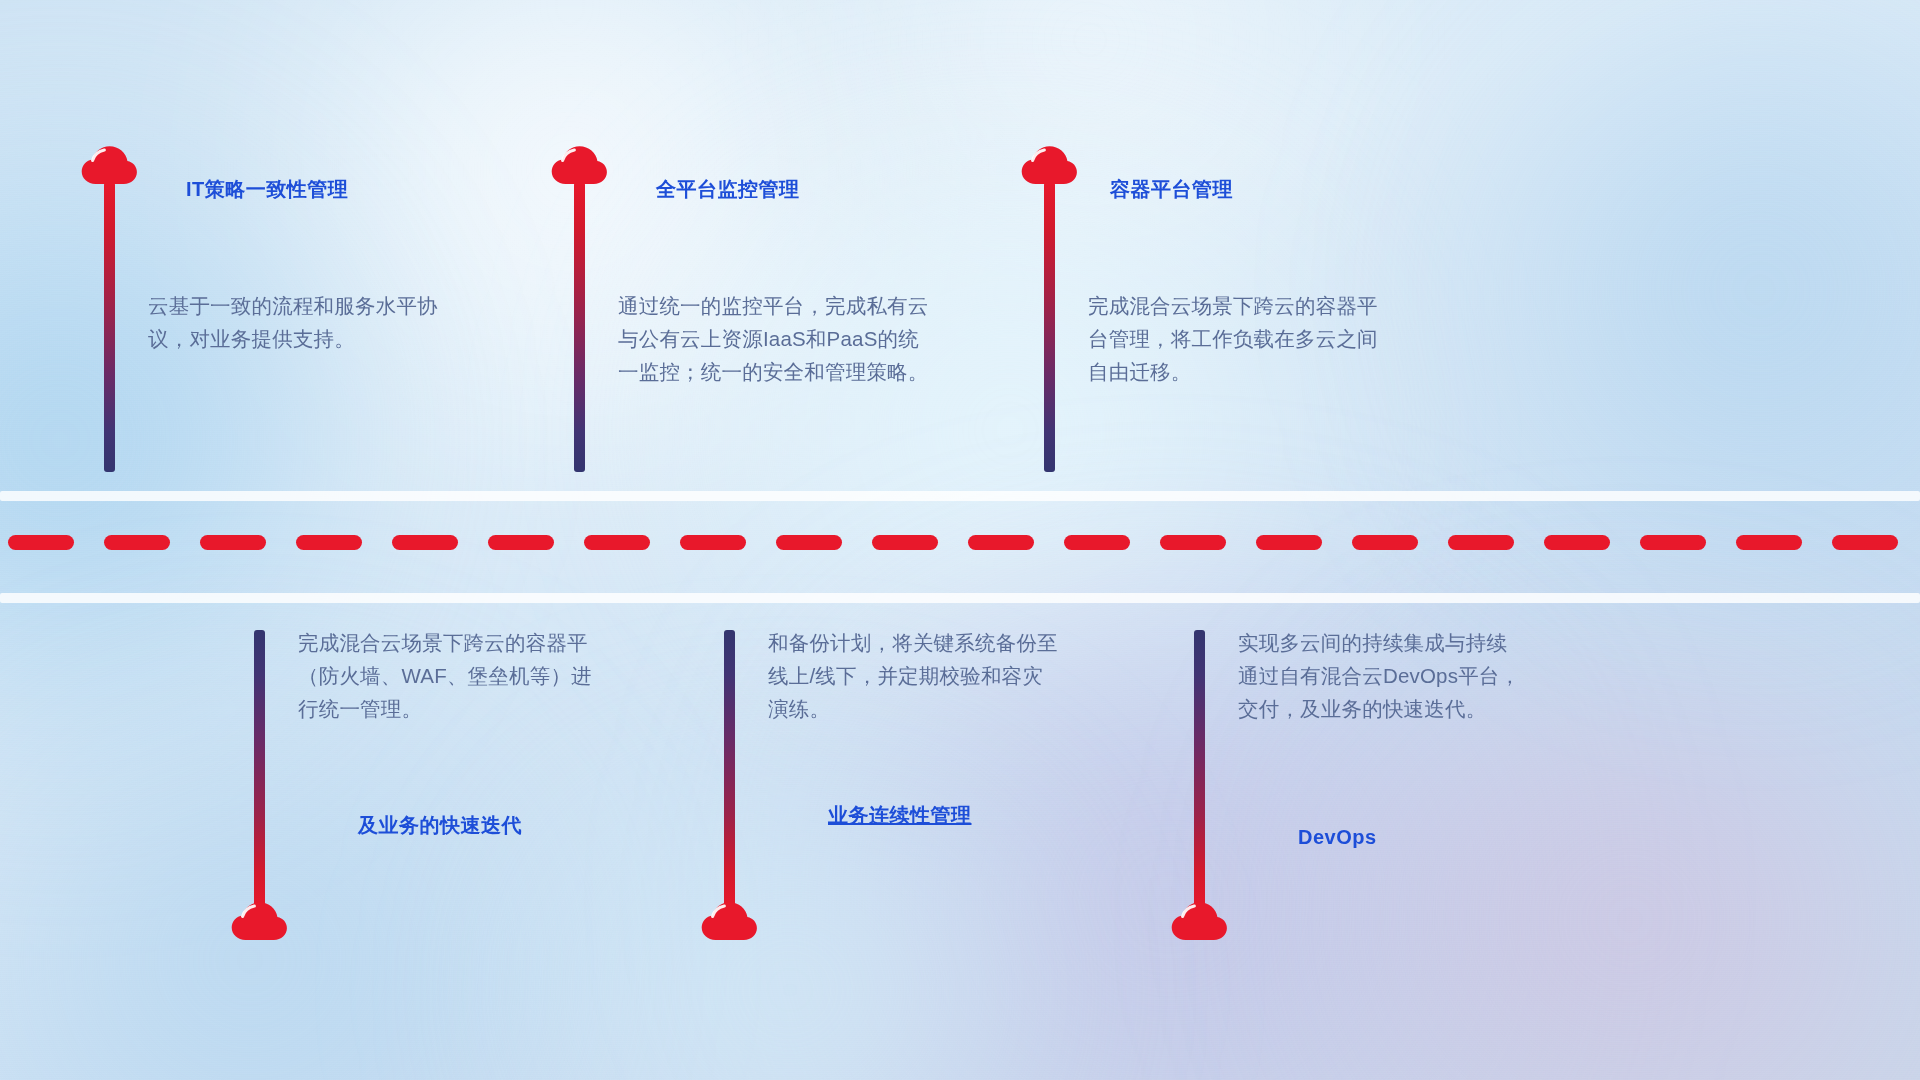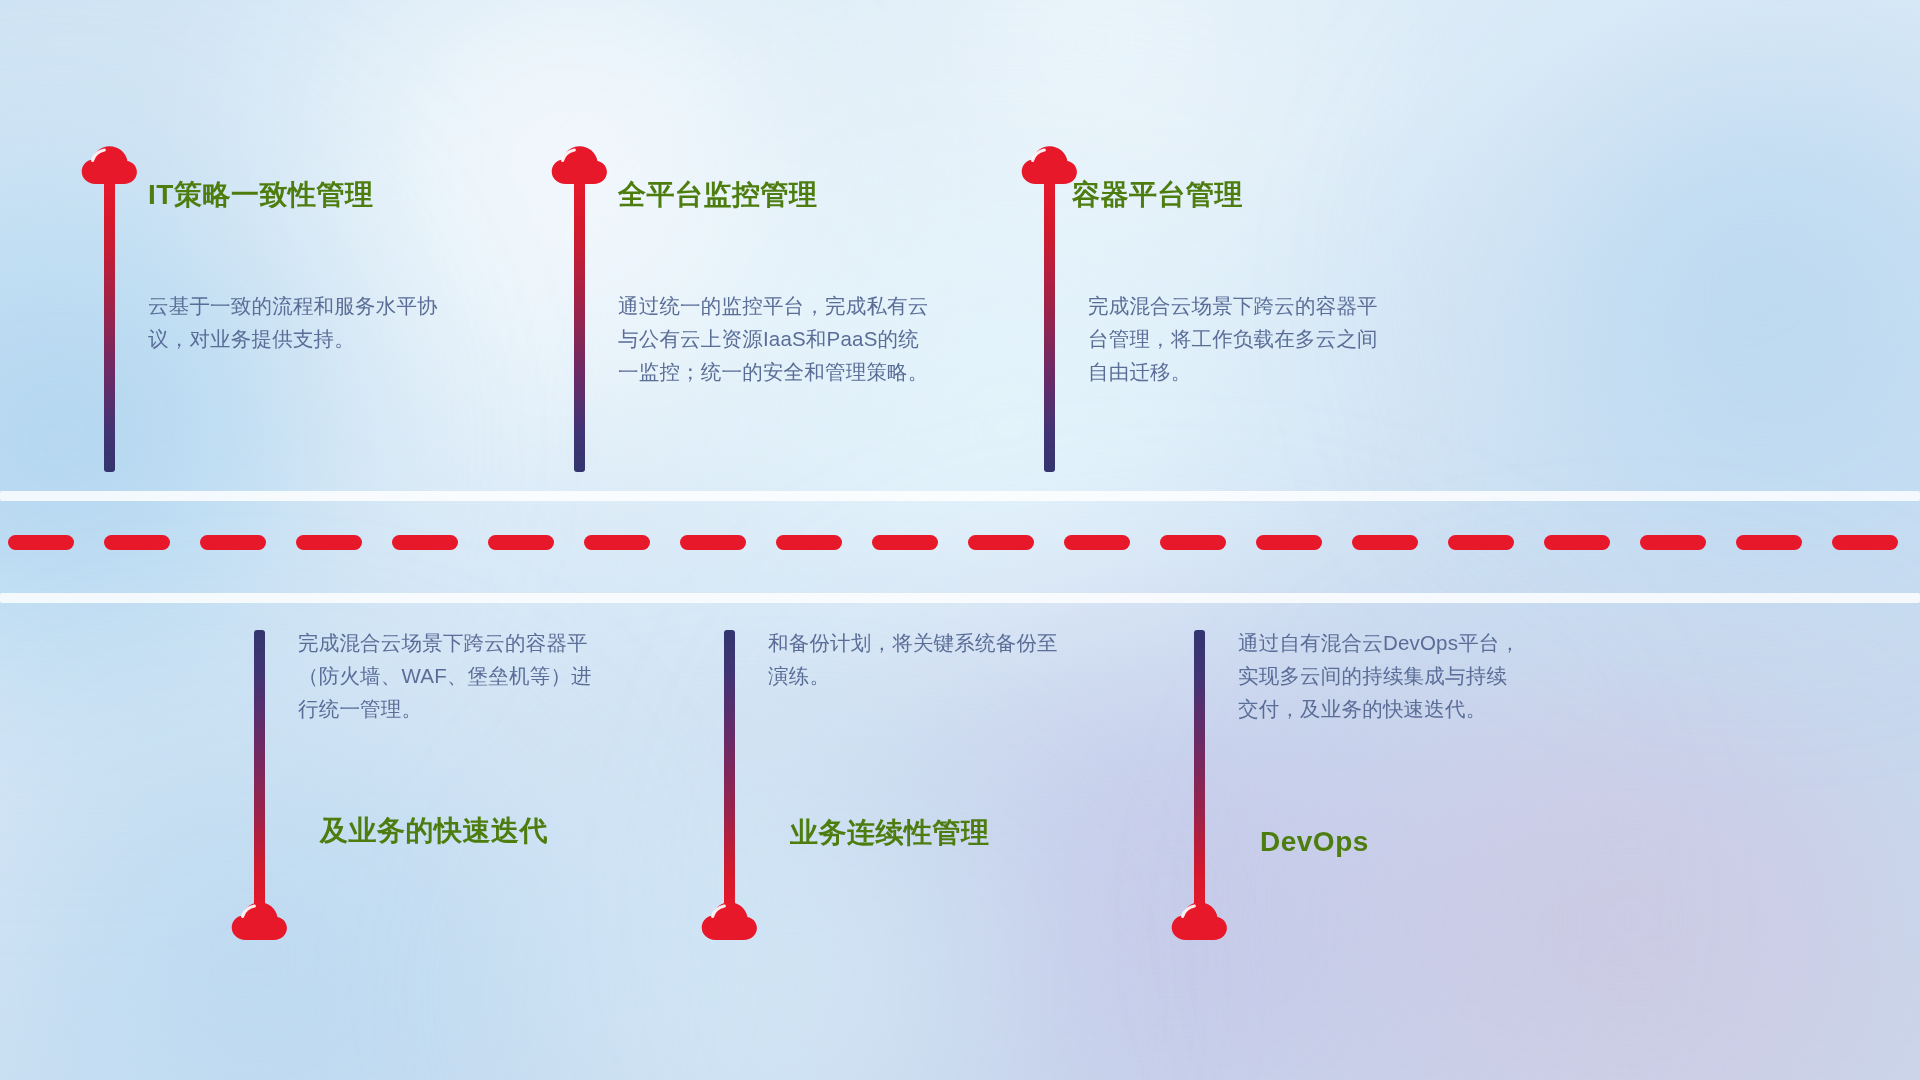--- a/index.html
+++ b/index.html
@@ -140,25 +140,26 @@
 
   .cloud {
     position:absolute;
     width:62px; height:44px;
   }
   .cloud svg { display:block; width:62px; height:44px; }
 
   
   .col-title {
     position:absolute;
-    font-size:28px;
+    font-size:20px;
     font-weight:700;
-    color:#4d7c0f;
+    color:#1d4ed8;
     letter-spacing:0.5px;
     white-space:nowrap;
+    margin-left:38px;
   }
   .col-body {
     position:absolute;
     width:370px;
     font-size:20.5px;
     line-height:33px;
     color:#5a6d97;
     letter-spacing:0.2px;
   }
   .col-body .ln { display:block; white-space:nowrap; }
@@ -283,36 +284,37 @@
       <div class="stem up" style="top:0; height:280px;"></div>
       <div class="cloud" style="left:-22px; top:268px;">
         <svg viewBox="0 0 62 44" xmlns="http://www.w3.org/2000/svg">
           <path d="M17.5 42c-7.8 0-13.8-5.3-13.8-12.4 0-6.3 4.6-11.4 10.9-12.2C16.3 9.9 23.2 4.3 31.6 4.3c9.1 0 16.6 6.4 17.8 14.8 5.6 1 9.5 5.6 9.5 11.1C58.9 36.6 53.3 42 45.8 42Z" fill="#e8182b"></path>
           <path d="M14.6 18.4c1.6-5.4 6.2-9.3 11.7-10.4" fill="none" stroke="#ffffff" stroke-width="3.2" stroke-linecap="round" opacity="0.92"></path>
         </svg>
       </div>
     </div>
     <div class="col-body" style="left:48px; top:-4px;">
       <span class="ln">和备份计划，将关键系统备份至</span>
+      <span class="ln">线上/线下，并定期校验和容灾</span>
       <span class="ln">演练。</span>
     </div>
-    <div class="col-title" style="left:70px; top:184px;">业务连续性管理</div>
+    <div class="col-title" style="left:70px; top:172px;text-decoration:underline;">业务连续性管理</div>
   </div>
 
   <div class="col" style="left:1190px; top:630px;">
     <div class="stem-wrap" style="left:0; top:0;">
       <div class="stem up" style="top:0; height:280px;"></div>
       <div class="cloud" style="left:-22px; top:268px;">
         <svg viewBox="0 0 62 44" xmlns="http://www.w3.org/2000/svg">
           <path d="M17.5 42c-7.8 0-13.8-5.3-13.8-12.4 0-6.3 4.6-11.4 10.9-12.2C16.3 9.9 23.2 4.3 31.6 4.3c9.1 0 16.6 6.4 17.8 14.8 5.6 1 9.5 5.6 9.5 11.1C58.9 36.6 53.3 42 45.8 42Z" fill="#e8182b"></path>
           <path d="M14.6 18.4c1.6-5.4 6.2-9.3 11.7-10.4" fill="none" stroke="#ffffff" stroke-width="3.2" stroke-linecap="round" opacity="0.92"></path>
         </svg>
       </div>
     </div>
     <div class="col-body" style="left:48px; top:-4px;">
+      <span class="ln">实现多云间的持续集成与持续</span>
       <span class="ln">通过自有混合云DevOps平台，</span>
-      <span class="ln">实现多云间的持续集成与持续</span>
       <span class="ln">交付，及业务的快速迭代。</span>
     </div>
     <div class="col-title" style="left:70px; top:196px;">DevOps</div>
   </div>
 
 </div>
 
 </body></html>

